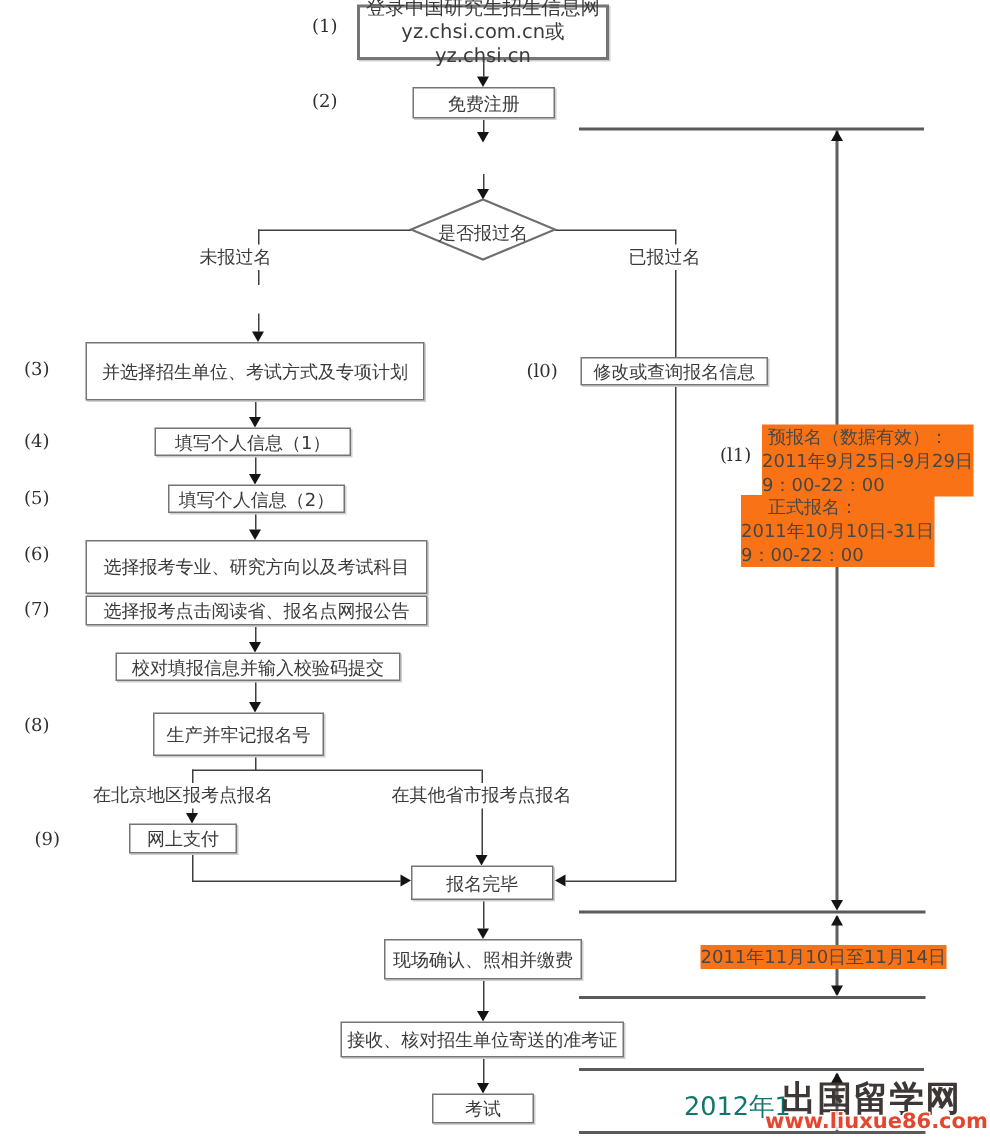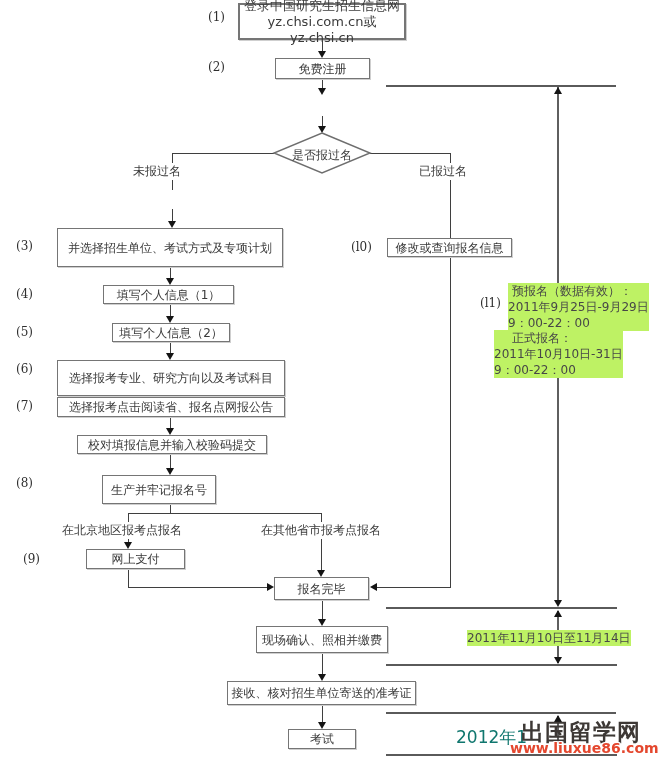--- a/index.html
+++ b/index.html
@@ -11,21 +11,21 @@
   .num{position:absolute;font-size:12px;color:#2f2f2f;font-family:"DejaVu Serif","Liberation Serif",serif;}
   .lbl{position:absolute;font-size:12px;color:#3a3a3a;background:#fff;white-space:nowrap;}
   .hl{position:absolute;height:1px;background:#3f3f3f;}
   .vl{position:absolute;width:1px;background:#3f3f3f;}
   .thl{position:absolute;height:2px;background:#5a5a5a;}
   .tvl{position:absolute;width:2px;background:#5f5f5f;}
   .ad{position:absolute;width:0;height:0;border-left:4px solid transparent;border-right:4px solid transparent;border-top:7px solid #141414;}
   .au{position:absolute;width:0;height:0;border-left:4px solid transparent;border-right:4px solid transparent;border-bottom:7px solid #141414;}
   .ar{position:absolute;width:0;height:0;border-top:4px solid transparent;border-bottom:4px solid transparent;border-left:7px solid #141414;}
   .al{position:absolute;width:0;height:0;border-top:4px solid transparent;border-bottom:4px solid transparent;border-right:7px solid #141414;}
-  .sched{position:absolute;font-size:12px;line-height:16px;color:#474747;background:#bef264;white-space:nowrap;}
+  .sched{position:absolute;font-size:12px;line-height:16px;color:#474747;background:#f97316;white-space:nowrap;}
   .diamond-text{position:absolute;font-size:12px;color:#3a3a3a;white-space:nowrap;text-align:right;}
   .red-date{position:absolute;font-size:17px;color:#0f766e;white-space:nowrap;}
   .wm-name{position:absolute;font-size:23px;font-weight:bold;color:#3d3835;white-space:nowrap;letter-spacing:1px;}
   .wm-url{position:absolute;font-size:14px;font-weight:bold;color:#e4472e;white-space:nowrap;
           text-shadow:-1px -1px 0 #fff,1px -1px 0 #fff,-1px 1px 0 #fff,1px 1px 0 #fff;}
 </style>
 </head>
 <body>
 
 <div id="canvas">
@@ -136,21 +136,21 @@
   <div class="box" style="left:77px;top:435px;width:190px;height:19px">
     <div>校对填报信息并输入校验码提交</div>
   </div>
   <div class="box" style="left:102px;top:475px;width:114px;height:29px">
     <div>生产并牢记报名号</div>
   </div>
 
   <div class="lbl" style="left:62px;top:522px">在北京地区报考点报名</div>
   <div class="lbl" style="left:261px;top:522px">在其他省市报考点报名</div>
 
-  <div class="box" style="left:86px;top:549px;width:99px;height:20px">
+  <div class="box" style="left:86px;top:549px;width:72px;height:20px">
     <div>网上支付</div>
   </div>
   <div class="box" style="left:274px;top:577px;width:95px;height:23px">
     <div>报名完毕</div>
   </div>
   <div class="box" style="left:387px;top:238px;width:125px;height:19px">
     <div>修改或查询报名信息</div>
   </div>
   <div class="box" style="left:256px;top:626px;width:132px;height:27px">
     <div>现场确认、照相并缴费</div>

